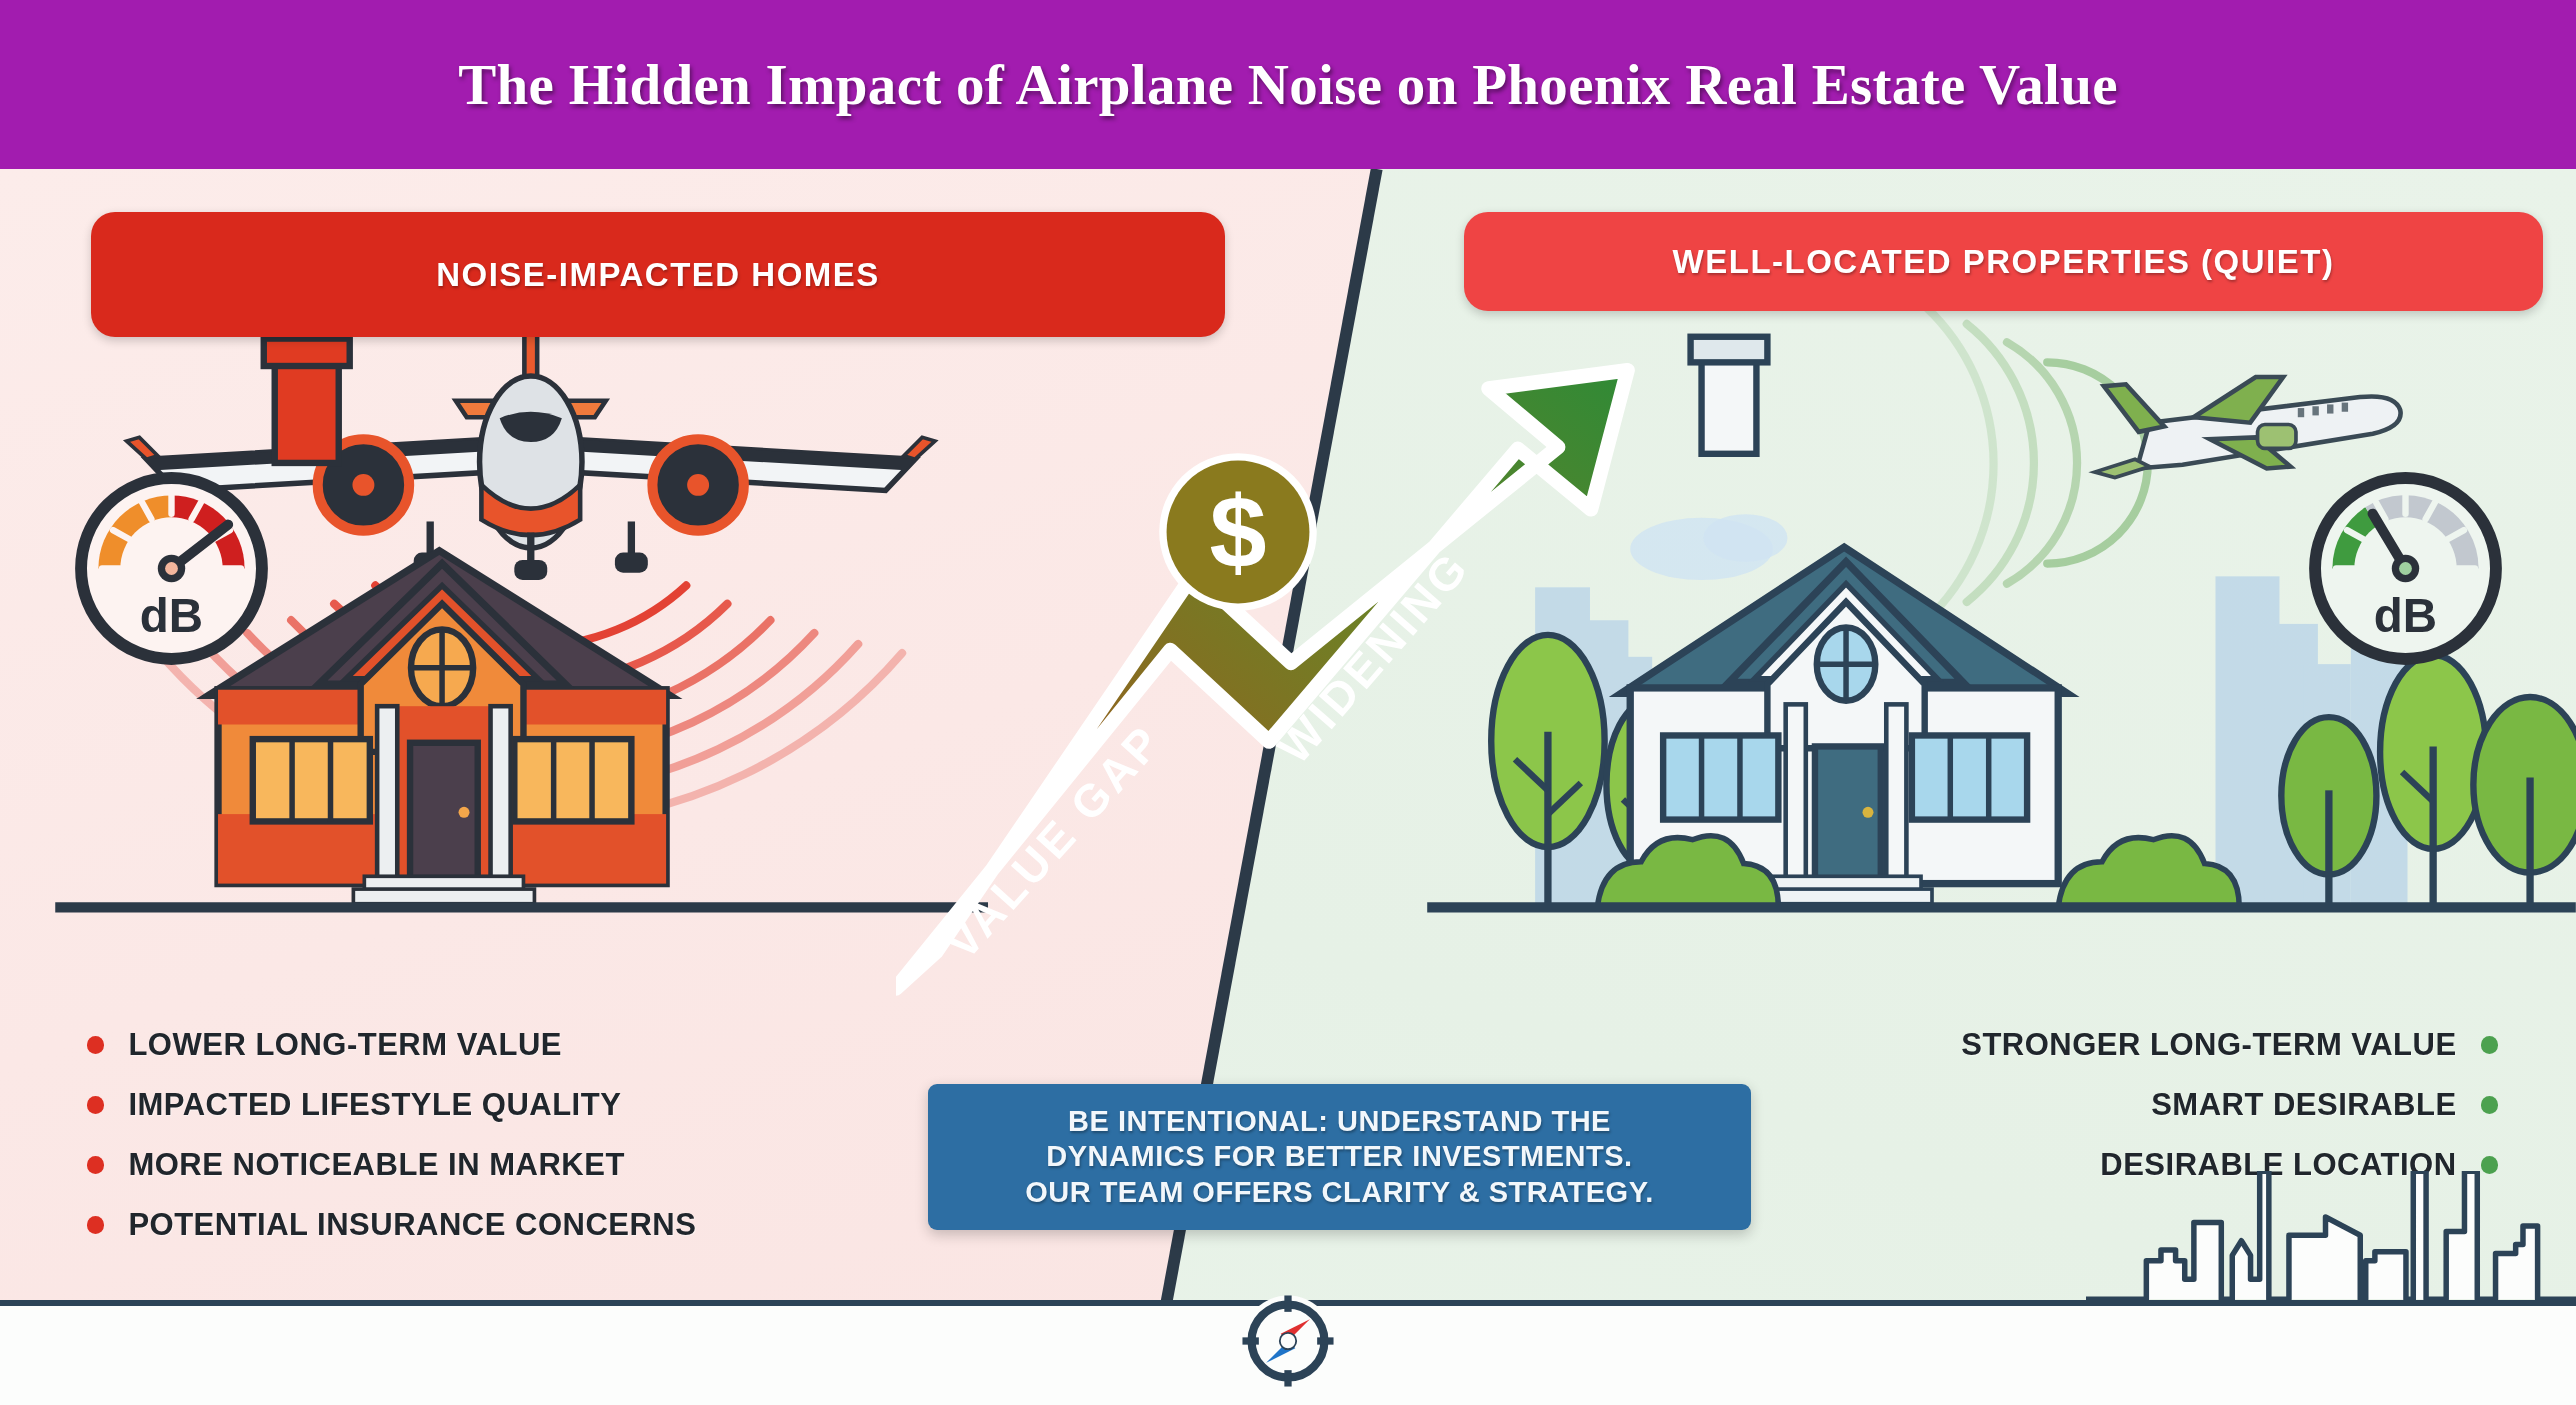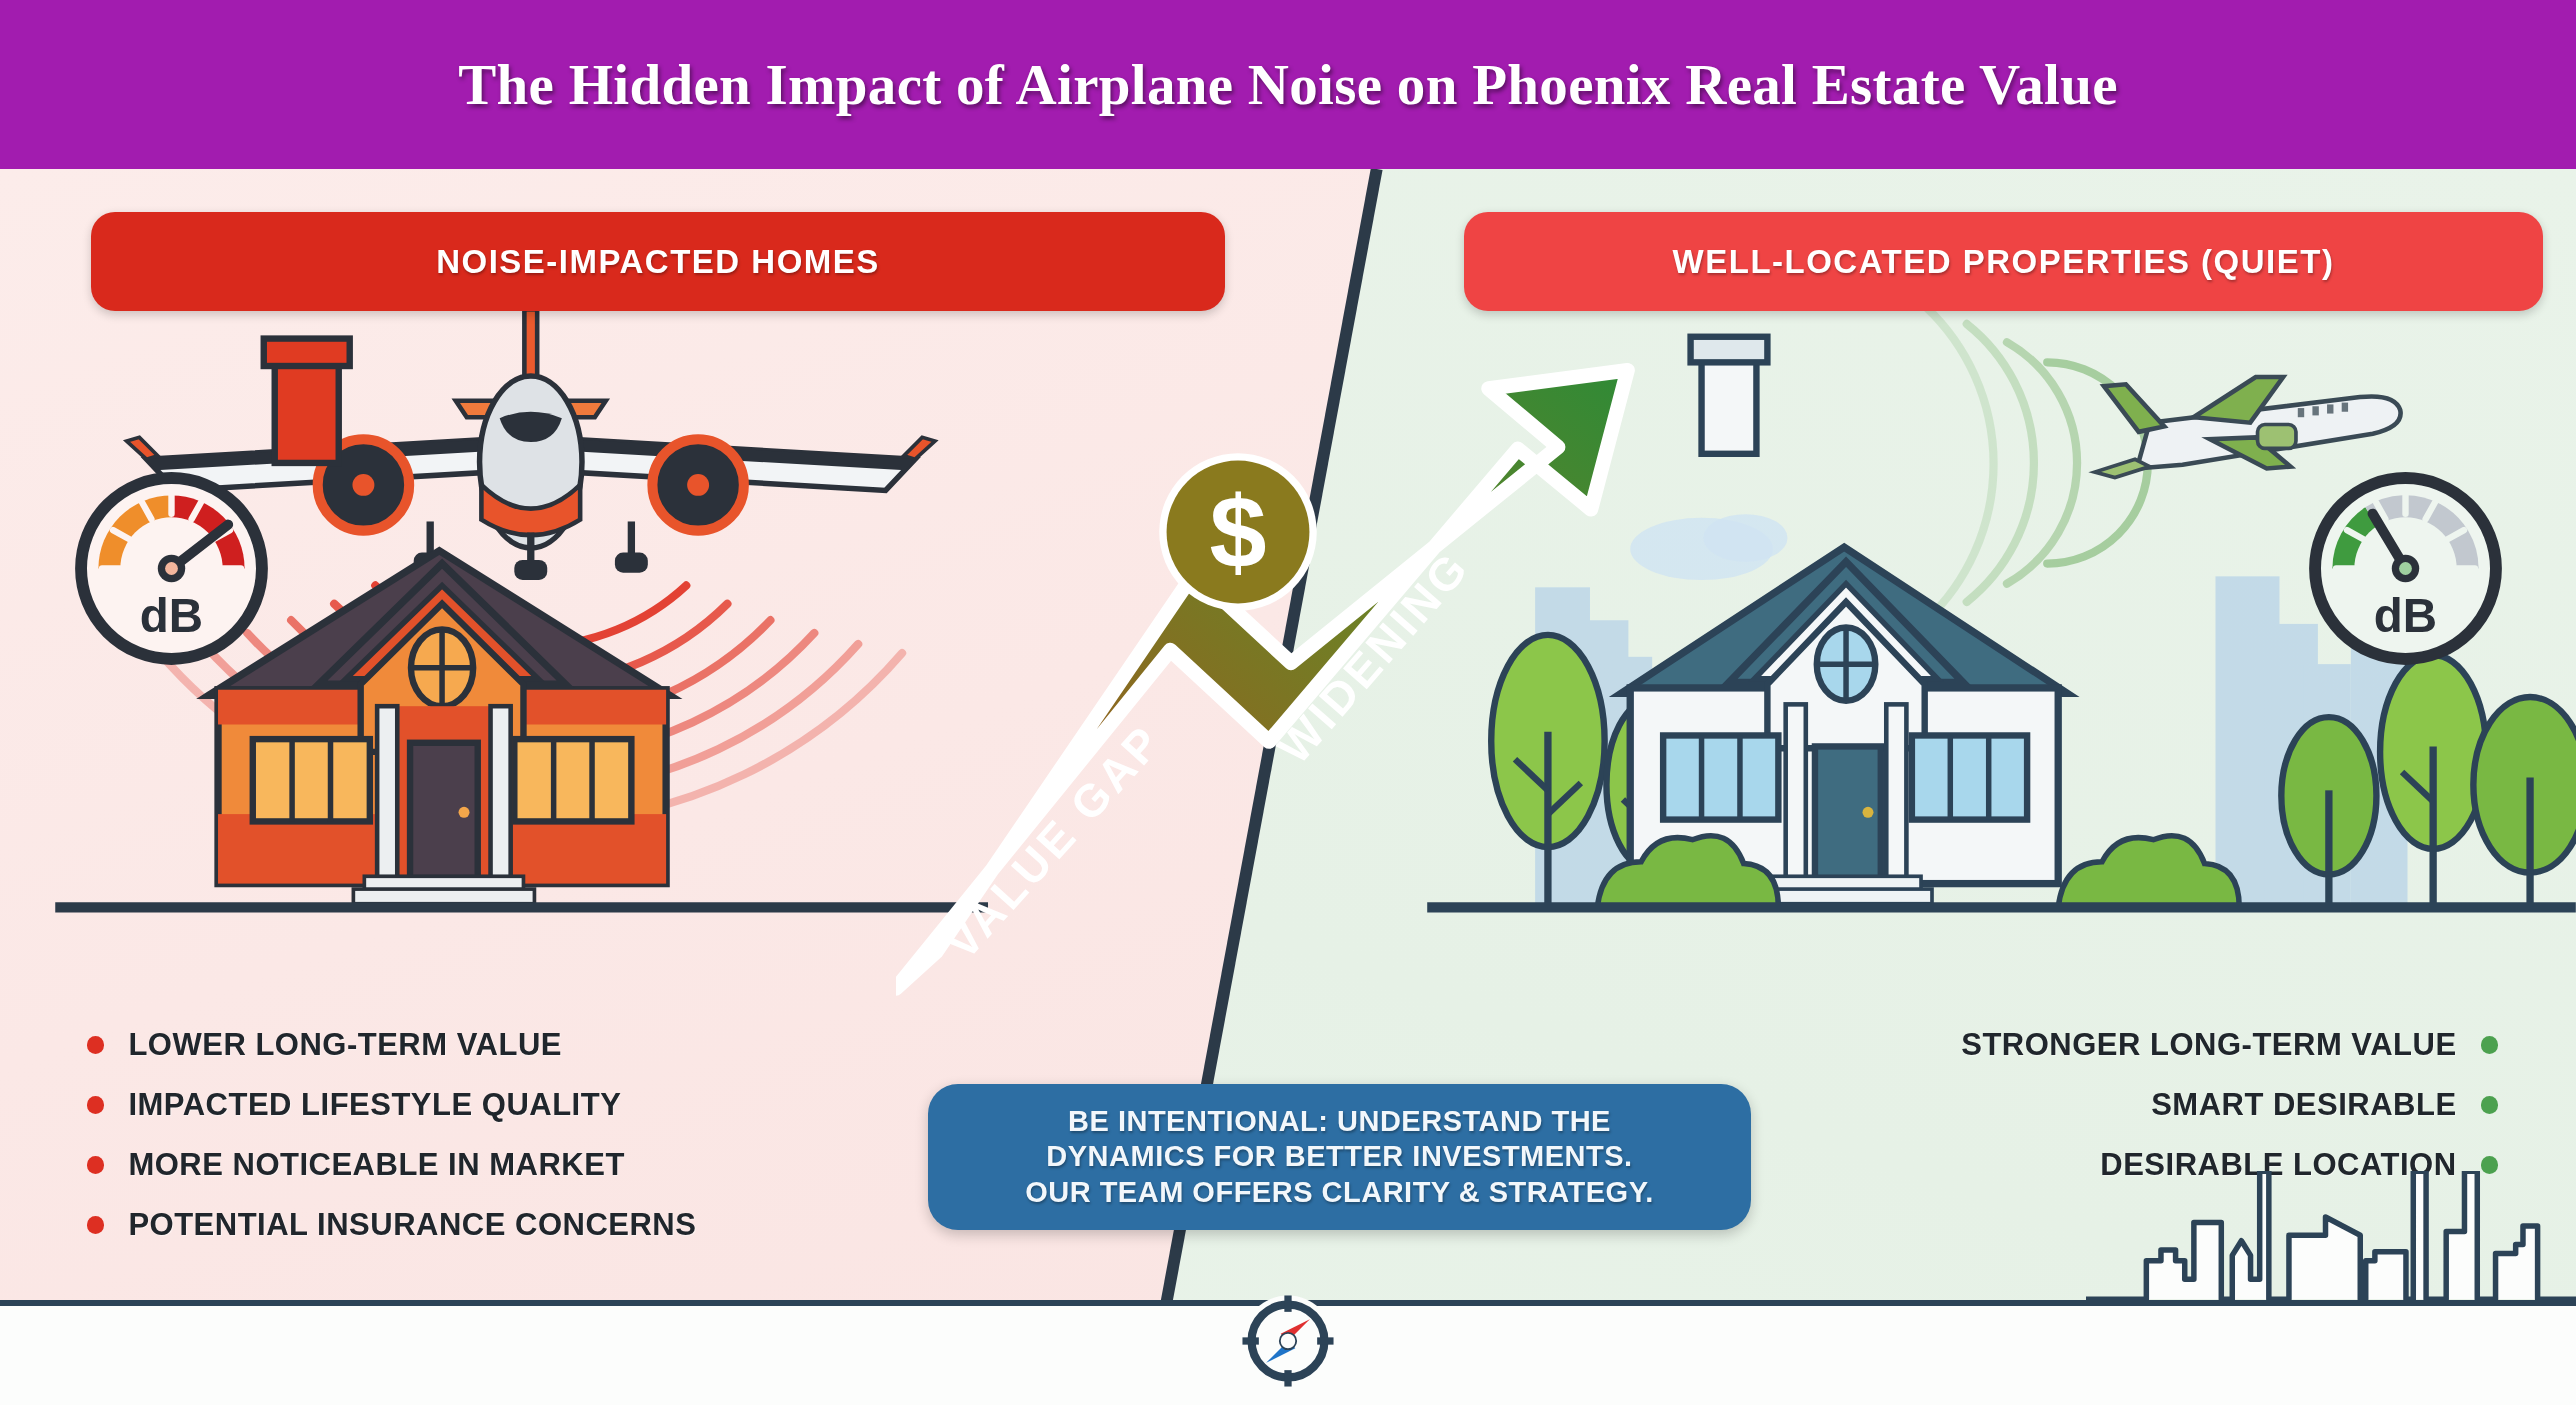--- a/index.html
+++ b/index.html
@@ -22,37 +22,37 @@
   .panel-left{left:0;width:1372px;background:linear-gradient(160deg,#fcecea 0%,#fbe8e6 55%,#fae5e3 100%);
     clip-path:polygon(0 0, 1372px 0, 1171px 1134px, 0 1134px);}
   .panel-right{left:0;width:2576px;background:linear-gradient(200deg,#e9f3e9 0%,#e6f1e6 60%,#eaf4ea 100%);
     clip-path:polygon(1372px 0, 2576px 0, 2576px 1134px, 1171px 1134px);}
   .divider{position:absolute;left:0;top:169px;width:2576px;height:1134px;pointer-events:none;}
 
   
   .badge{position:absolute;border-radius:24px;display:flex;align-items:center;justify-content:center;
     color:#fff;font-size:33px;font-weight:bold;letter-spacing:1.5px;
     box-shadow:0 3.7px 9.1px rgba(0,0,0,.18);text-shadow:0.9px 1.8px 2.7px rgba(0,0,0,.3);}
-  .badge-red{left:91px;top:212px;width:1134px;height:99px;background:#d9291c;}
+  .badge-red{left:91px;top:212px;width:1134px;height:125px;background:#d9291c;}
   .badge-green{left:1464px;top:212px;width:1079px;height:99px;background:#ef4444;}
 
   
   .bullets{position:absolute;}
   .bullets-left{left:87px;top:1015px;}
   .bullets-right{right:78px;top:1015px;text-align:left;}
   .bullet{display:flex;align-items:center;height:60px;font-size:31px;font-weight:bold;color:#20262c;
     letter-spacing:0.5px;text-shadow:0.9px 0.9px 0.9px rgba(255,255,255,.5);}
   .bullets-right .bullet{justify-content:flex-end;}
   .dot{width:17.4px;height:17.4px;border-radius:50%;flex:0 0 auto;}
   .dot-red{background:#dd2f22;margin-right:24px;}
   .dot-green{background:#4ca14f;margin-left:24px;}
 
   
   .callout{position:absolute;left:928px;top:1084px;width:823px;height:146px;background:#2d6ea3;
-    border-radius:30px;box-shadow:0 4.6px 12.8px rgba(0,0,0,.2);
+    border-radius:9px;box-shadow:0 4.6px 12.8px rgba(0,0,0,.2);
     display:flex;align-items:center;justify-content:center;text-align:center;padding:0 13px;box-sizing:border-box;}
   .callout-text{color:#f2f7fb;font-size:29px;font-weight:bold;line-height:1.22;letter-spacing:0.5px;
     text-shadow:0.9px 1.8px 2.7px rgba(0,0,0,.32);}
 
   
   .footer{position:absolute;left:0;top:1304px;width:2576px;height:102px;background:#fcfdfc;}
   .footer-rule{position:absolute;left:0;top:1300px;width:2576px;height:6.4px;background:#2c4357;}
   .compass{position:absolute;left:1237px;top:1290px;width:102px;height:102px;}
 
   svg{display:block;}

